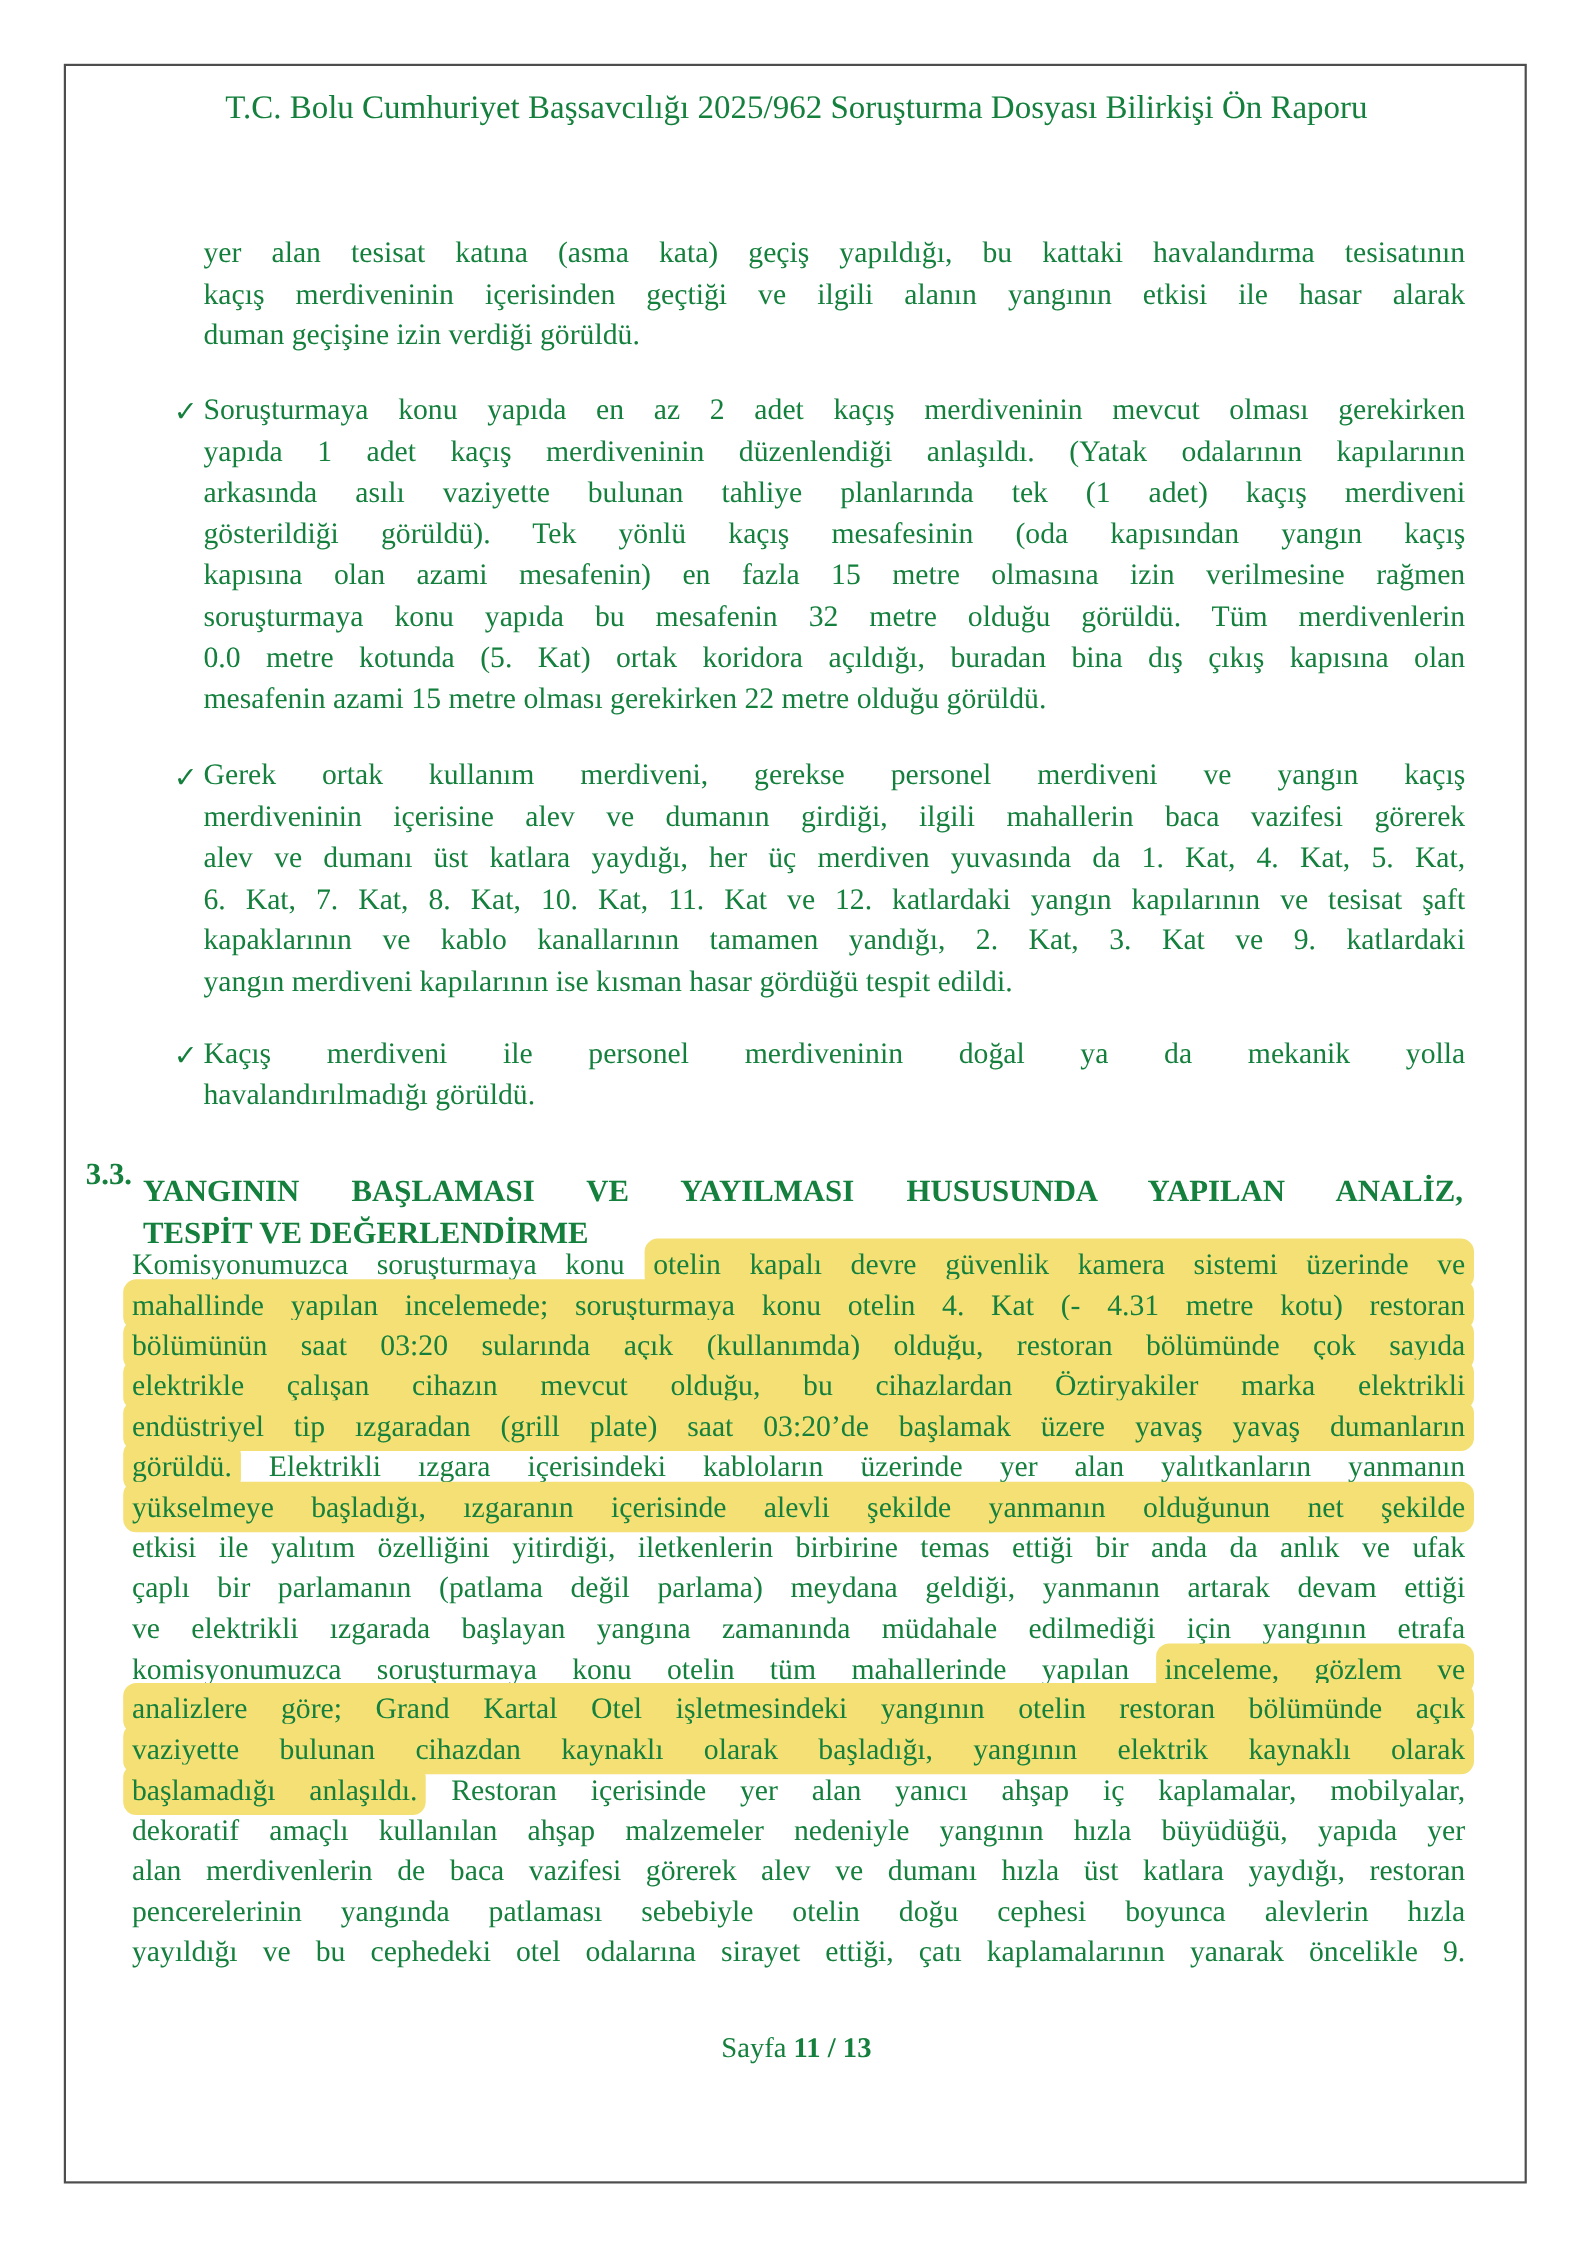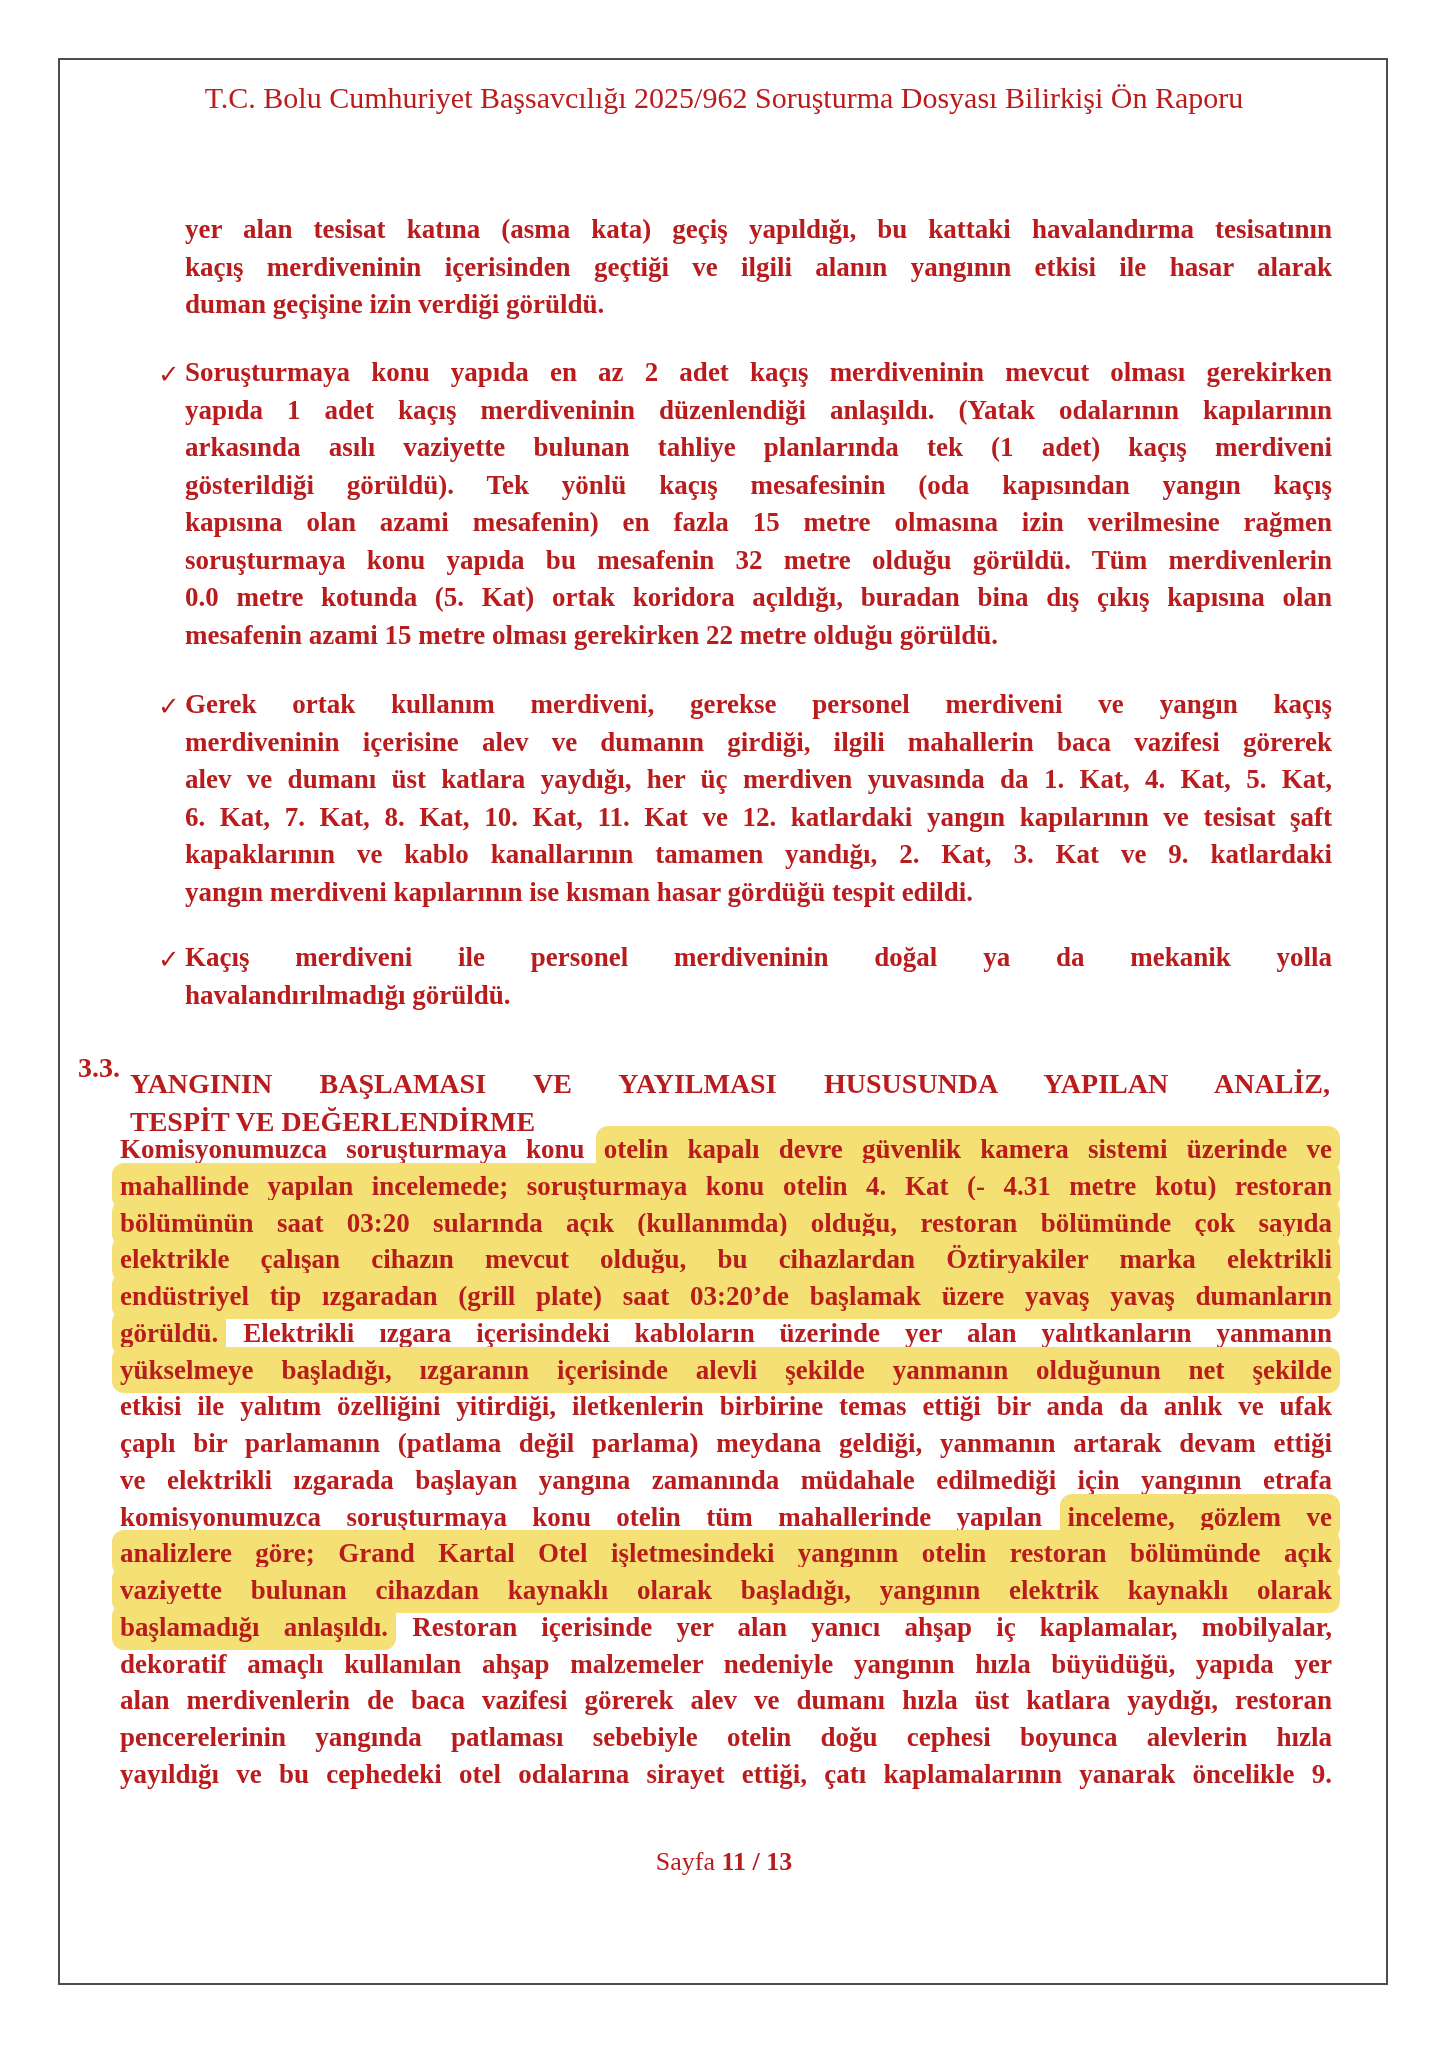--- a/index.html
+++ b/index.html
@@ -1,31 +1,31 @@
 <!DOCTYPE html>
 <html><head>
 <meta charset="utf-8">
 <style>
   html,body{margin:0;padding:0;background:#ffffff;}
   .canvas{
     position:relative;width:1448px;height:2048px;background:#ffffff;
-    font-family:"Liberation Serif","DejaVu Serif",serif;color:#b91c1c;overflow:hidden;
+    font-family:"Liberation Serif","DejaVu Serif",serif;color:#15803d;overflow:hidden;
   }
   .page-border{
     position:absolute;left:58px;top:58px;width:1330px;height:1927px;
     border:2px solid #4d4d4d;background:#ffffff;box-sizing:border-box;
   }
   .doc-title{
     position:absolute;left:58px;top:80px;width:1332px;
     text-align:center;font-size:30px;line-height:36px;white-space:nowrap;
   }
   .block{position:absolute;}
   .lines-std{line-height:37.5px;font-size:27px;}
   .lines-big{line-height:36.75px;font-size:27px;}
-  .tline{line-height:inherit;text-align:left;font-weight:bold;}
+  .tline{line-height:inherit;text-align:left;}
   .tline.just{text-align:justify;text-align-last:justify;}
   .hl{
     background:#f4e074;border-radius:12px;
     padding:8px 8px;margin:0 -8px;
     box-decoration-break:clone;-webkit-box-decoration-break:clone;
   }
   .bullet-item .check{
     position:absolute;left:-27px;top:2px;font-size:26px;line-height:37.5px;
   }
   .section-number{

